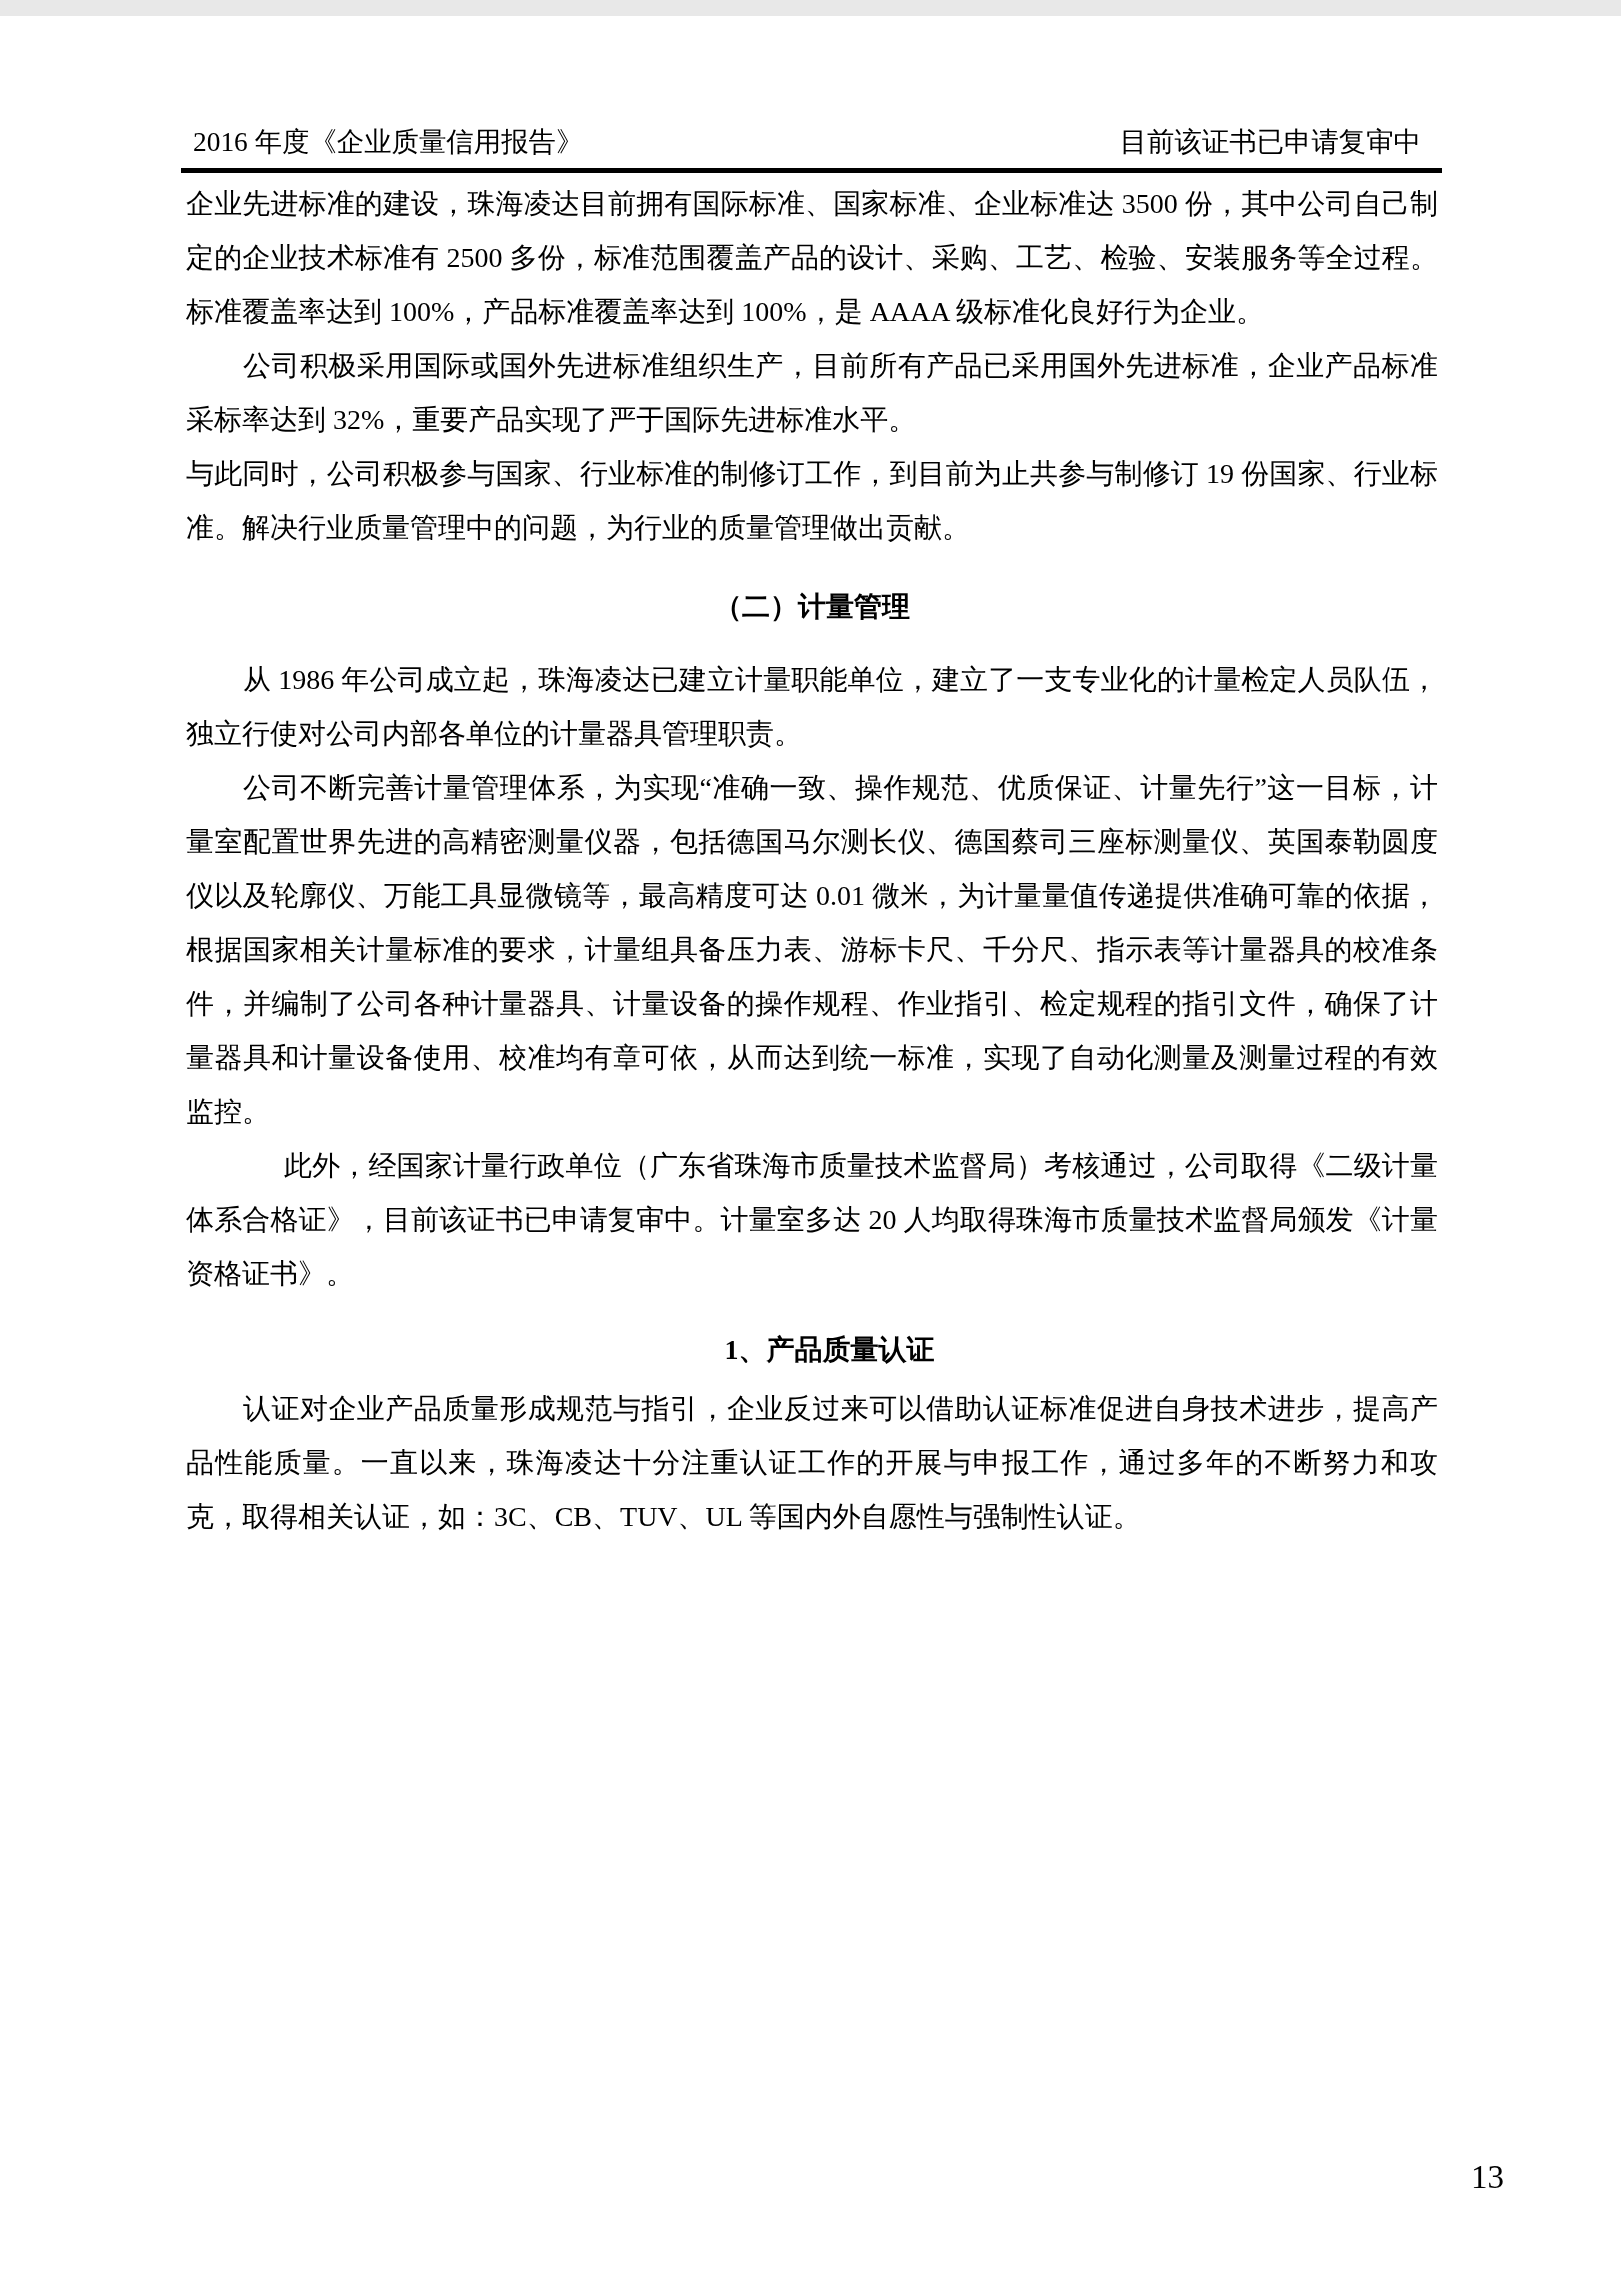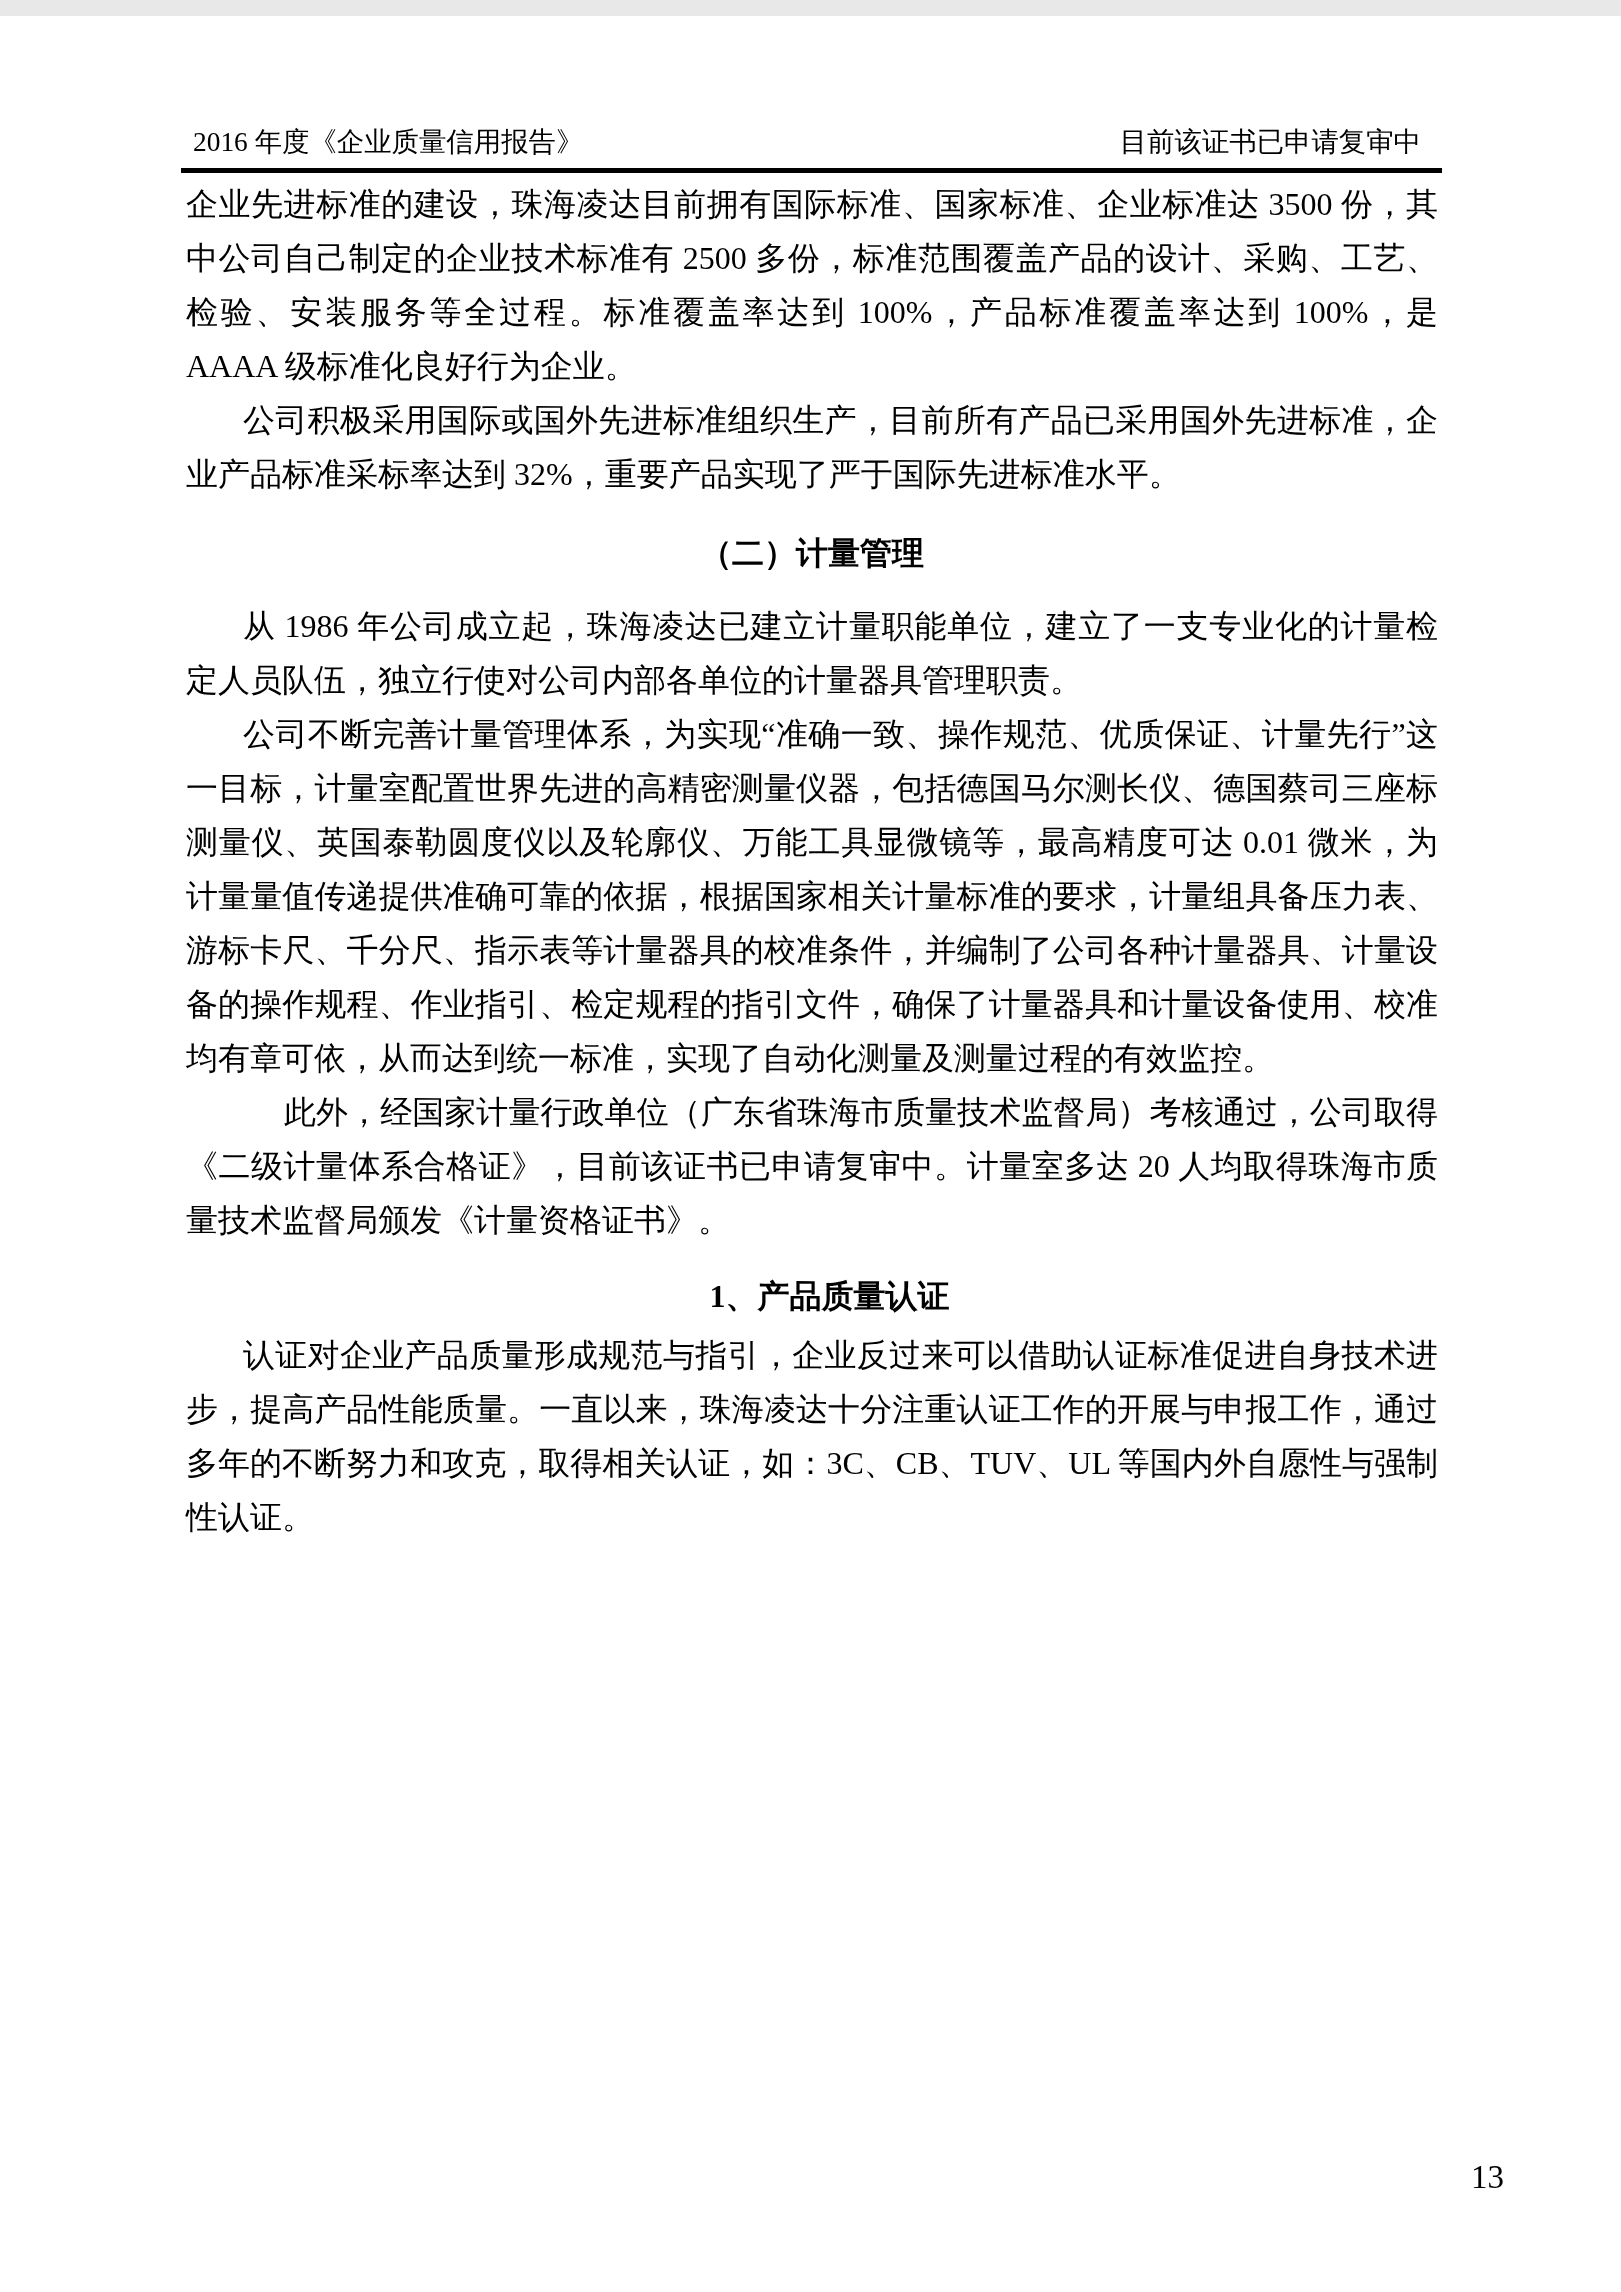--- a/index.html
+++ b/index.html
@@ -37,21 +37,21 @@
     width: 1261px;
     height: 4.9px;
     background: #000000;
   }
   
   .doc-body {
     position: absolute;
     left: 186px;
     top: 161px;
     width: 1252px;
-    font-size: 32px;
+    font-size: 28px;
     line-height: 54px;
     text-align: justify;
   }
   .para {
     margin: 0;
     padding: 0;
   }
   .indent-none { text-indent: 0; }
   .indent-sm   { text-indent: 32px; }
   .indent-2    { text-indent: 57px; }
@@ -83,20 +83,21 @@
 
   <div class="header">
     <span>2016 年度《企业质量信用报告》</span>
     <span>目前该证书已申请复审中</span>
   </div>
   <div class="header-rule"></div>
 
   <div class="doc-body">
     <p class="para indent-none">企业先进标准的建设，珠海凌达目前拥有国际标准、国家标准、企业标准达 3500 份，其中公司自己制定的企业技术标准有 2500 多份，标准范围覆盖产品的设计、采购、工艺、检验、安装服务等全过程。标准覆盖率达到 100%，产品标准覆盖率达到 100%，是 AAAA 级标准化良好行为企业。</p>
     <p class="para indent-2">公司积极采用国际或国外先进标准组织生产，目前所有产品已采用国外先进标准，企业产品标准采标率达到 32%，重要产品实现了严于国际先进标准水平。</p>
+    <p class="para indent-none">与此同时，公司积极参与国家、行业标准的制修订工作，到目前为止共参与制修订 19 份国家、行业标准。解决行业质量管理中的问题，为行业的质量管理做出贡献。</p>
 
     <p class="para h-sec">（二）计量管理</p>
 
     <p class="para indent-2">从 1986 年公司成立起，珠海凌达已建立计量职能单位，建立了一支专业化的计量检定人员队伍，独立行使对公司内部各单位的计量器具管理职责。</p>
     <p class="para indent-2">公司不断完善计量管理体系，为实现“准确一致、操作规范、优质保证、计量先行”这一目标，计量室配置世界先进的高精密测量仪器，包括德国马尔测长仪、德国蔡司三座标测量仪、英国泰勒圆度仪以及轮廓仪、万能工具显微镜等，最高精度可达 0.01 微米，为计量量值传递提供准确可靠的依据，根据国家相关计量标准的要求，计量组具备压力表、游标卡尺、千分尺、指示表等计量器具的校准条件，并编制了公司各种计量器具、计量设备的操作规程、作业指引、检定规程的指引文件，确保了计量器具和计量设备使用、校准均有章可依，从而达到统一标准，实现了自动化测量及测量过程的有效监控。</p>
     <p class="para indent-lg">此外，经国家计量行政单位（广东省珠海市质量技术监督局）考核通过，公司取得《二级计量体系合格证》，目前该证书已申请复审中。计量室多达 20 人均取得珠海市质量技术监督局颁发《计量资格证书》。</p>
 
 
     <p class="para h-sub">1、产品质量认证</p>
 

